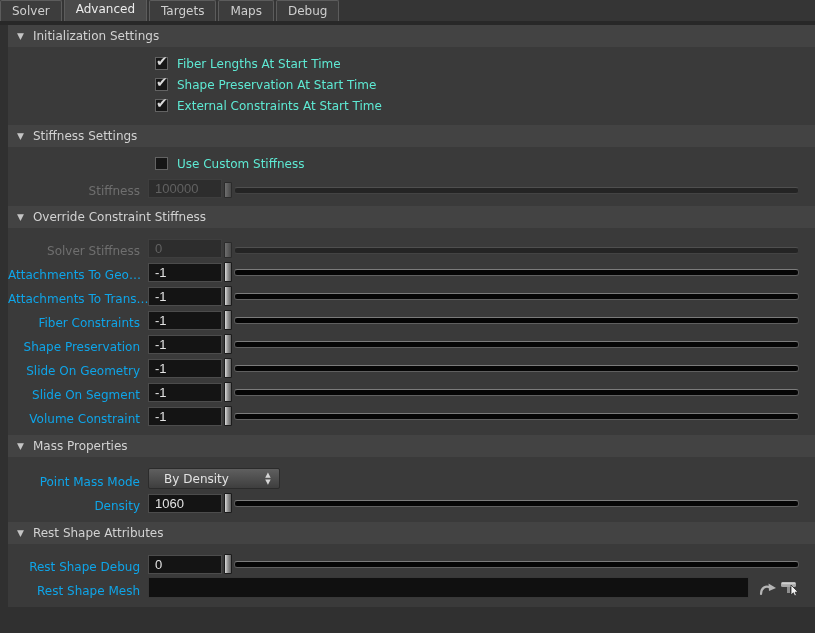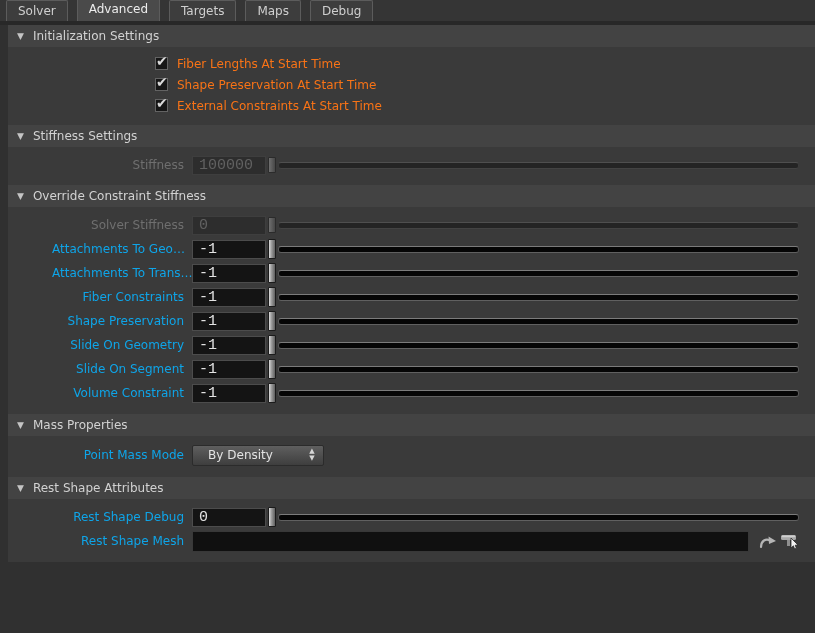--- a/index.html
+++ b/index.html
@@ -6,21 +6,21 @@
   html,body { width:815px; height:633px; overflow:hidden; }
   body {
     background:#303030;
     font-family:"DejaVu Sans","Liberation Sans",sans-serif;
     font-size:12px; color:#bdbdbd;
     -webkit-font-smoothing:antialiased;
   }
   
   .tabbar {
     height:25px; background:#353535; border-bottom:4px solid #282828;
-    display:flex; align-items:flex-end; padding-left:6px; gap:9px;
+    display:flex; align-items:flex-end; padding-left:0; gap:2px;
   }
   .tab {
     height:21px; line-height:20px; padding:0 11px;
     background:#3d3d3d; border:1px solid #5c5c5c; border-bottom:none;
     border-radius:2px 2px 0 0; color:#cfcfcf; cursor:default; white-space:nowrap;
   }
   .tab.selected { background:#4a4a4a; height:24px; line-height:23px; color:#ececec; }
   
   .content { padding-left:8px; }
   .sec-header {
@@ -32,29 +32,29 @@
   .sec-body.tight { padding-bottom:8px; }
   
   .cb-row { height:21px; display:flex; align-items:center; margin-left:147px; }
   .checkbox {
     width:13px; height:13px; background:#161616; border:1px solid #636363;
     position:relative; margin-right:9px; flex:none;
   }
   .checkbox .check {
     position:absolute; top:-5px; left:0px; font-size:14px; color:#dadada;
   }
-  .cb-label { color:#f97316; white-space:nowrap; }
-
-  .row { height:24px; display:flex; align-items:center;margin-left:44px; }
+  .cb-label { color:#5eead4; white-space:nowrap; }
+
+  .row { height:24px; display:flex; align-items:flex-end; }
   .row.tall { height:26px; }
   .row .label { width:140px; flex:none; text-align:right; padding-right:8px; color:#0ea5e9; white-space:nowrap; overflow:hidden; }
   .field {
     width:74px; height:19px; line-height:17px; flex:none;
     background:#141414; border:1px solid #4c4c4c; color:#e3e3e3;
-    font-family:Liberation Mono, monospace; font-size:15px;
+    font-family:Liberation Sans, sans-serif; font-size:13px;
     padding-left:6px; white-space:nowrap; overflow:hidden;
   }
   .slider { flex:1; display:flex; align-items:center; margin:0 8px 0 2px; }
   .handle {
     width:8px; height:20px; flex:none; margin-right:2px;
     background:linear-gradient(90deg,#dcdcdc,#9e9e9e 40%,#5f5f5f);
     border:1px solid #1b1b1b; border-radius:1px;
   }
   .track {
     flex:1; height:7px; background:#050505;
@@ -127,20 +127,26 @@
           </span>
         <span class="cb-label">External Constraints At Start Time</span>
       </div>
     </div>
 
     <div class="sec-header">
       <span class="tri">▼</span>
       <span>Stiffness Settings</span>
     </div>
     <div class="sec-body tight">
+      <div class="cb-row">
+        <span class="checkbox">
+            <span class="check"></span>
+          </span>
+        <span class="cb-label">Use Custom Stiffness</span>
+      </div>
       <div class="row disabled">
         <span class="label">Stiffness</span>
         <span class="field">100000</span>
         <span class="slider">
             <span class="handle"></span>
             <span class="track"></span>
           </span>
       </div>
     </div>
 
@@ -222,20 +228,28 @@
     <div class="sec-body">
       <div class="row tall">
         <span class="label">Point Mass Mode</span>
         <div class="dropdown">
           <span class="dd-text">By Density</span>
           <span class="dd-arrows">
               <span>▲</span>
               <span>▼</span>
             </span>
         </div>
+      </div>
+      <div class="row">
+        <span class="label">Density</span>
+        <span class="field">1060</span>
+        <span class="slider">
+            <span class="handle"></span>
+            <span class="track"></span>
+          </span>
       </div>
     </div>
 
     <div class="sec-header">
       <span class="tri">▼</span>
       <span>Rest Shape Attributes</span>
     </div>
     <div class="sec-body">
       <div class="row">
         <span class="label">Rest Shape Debug</span>

